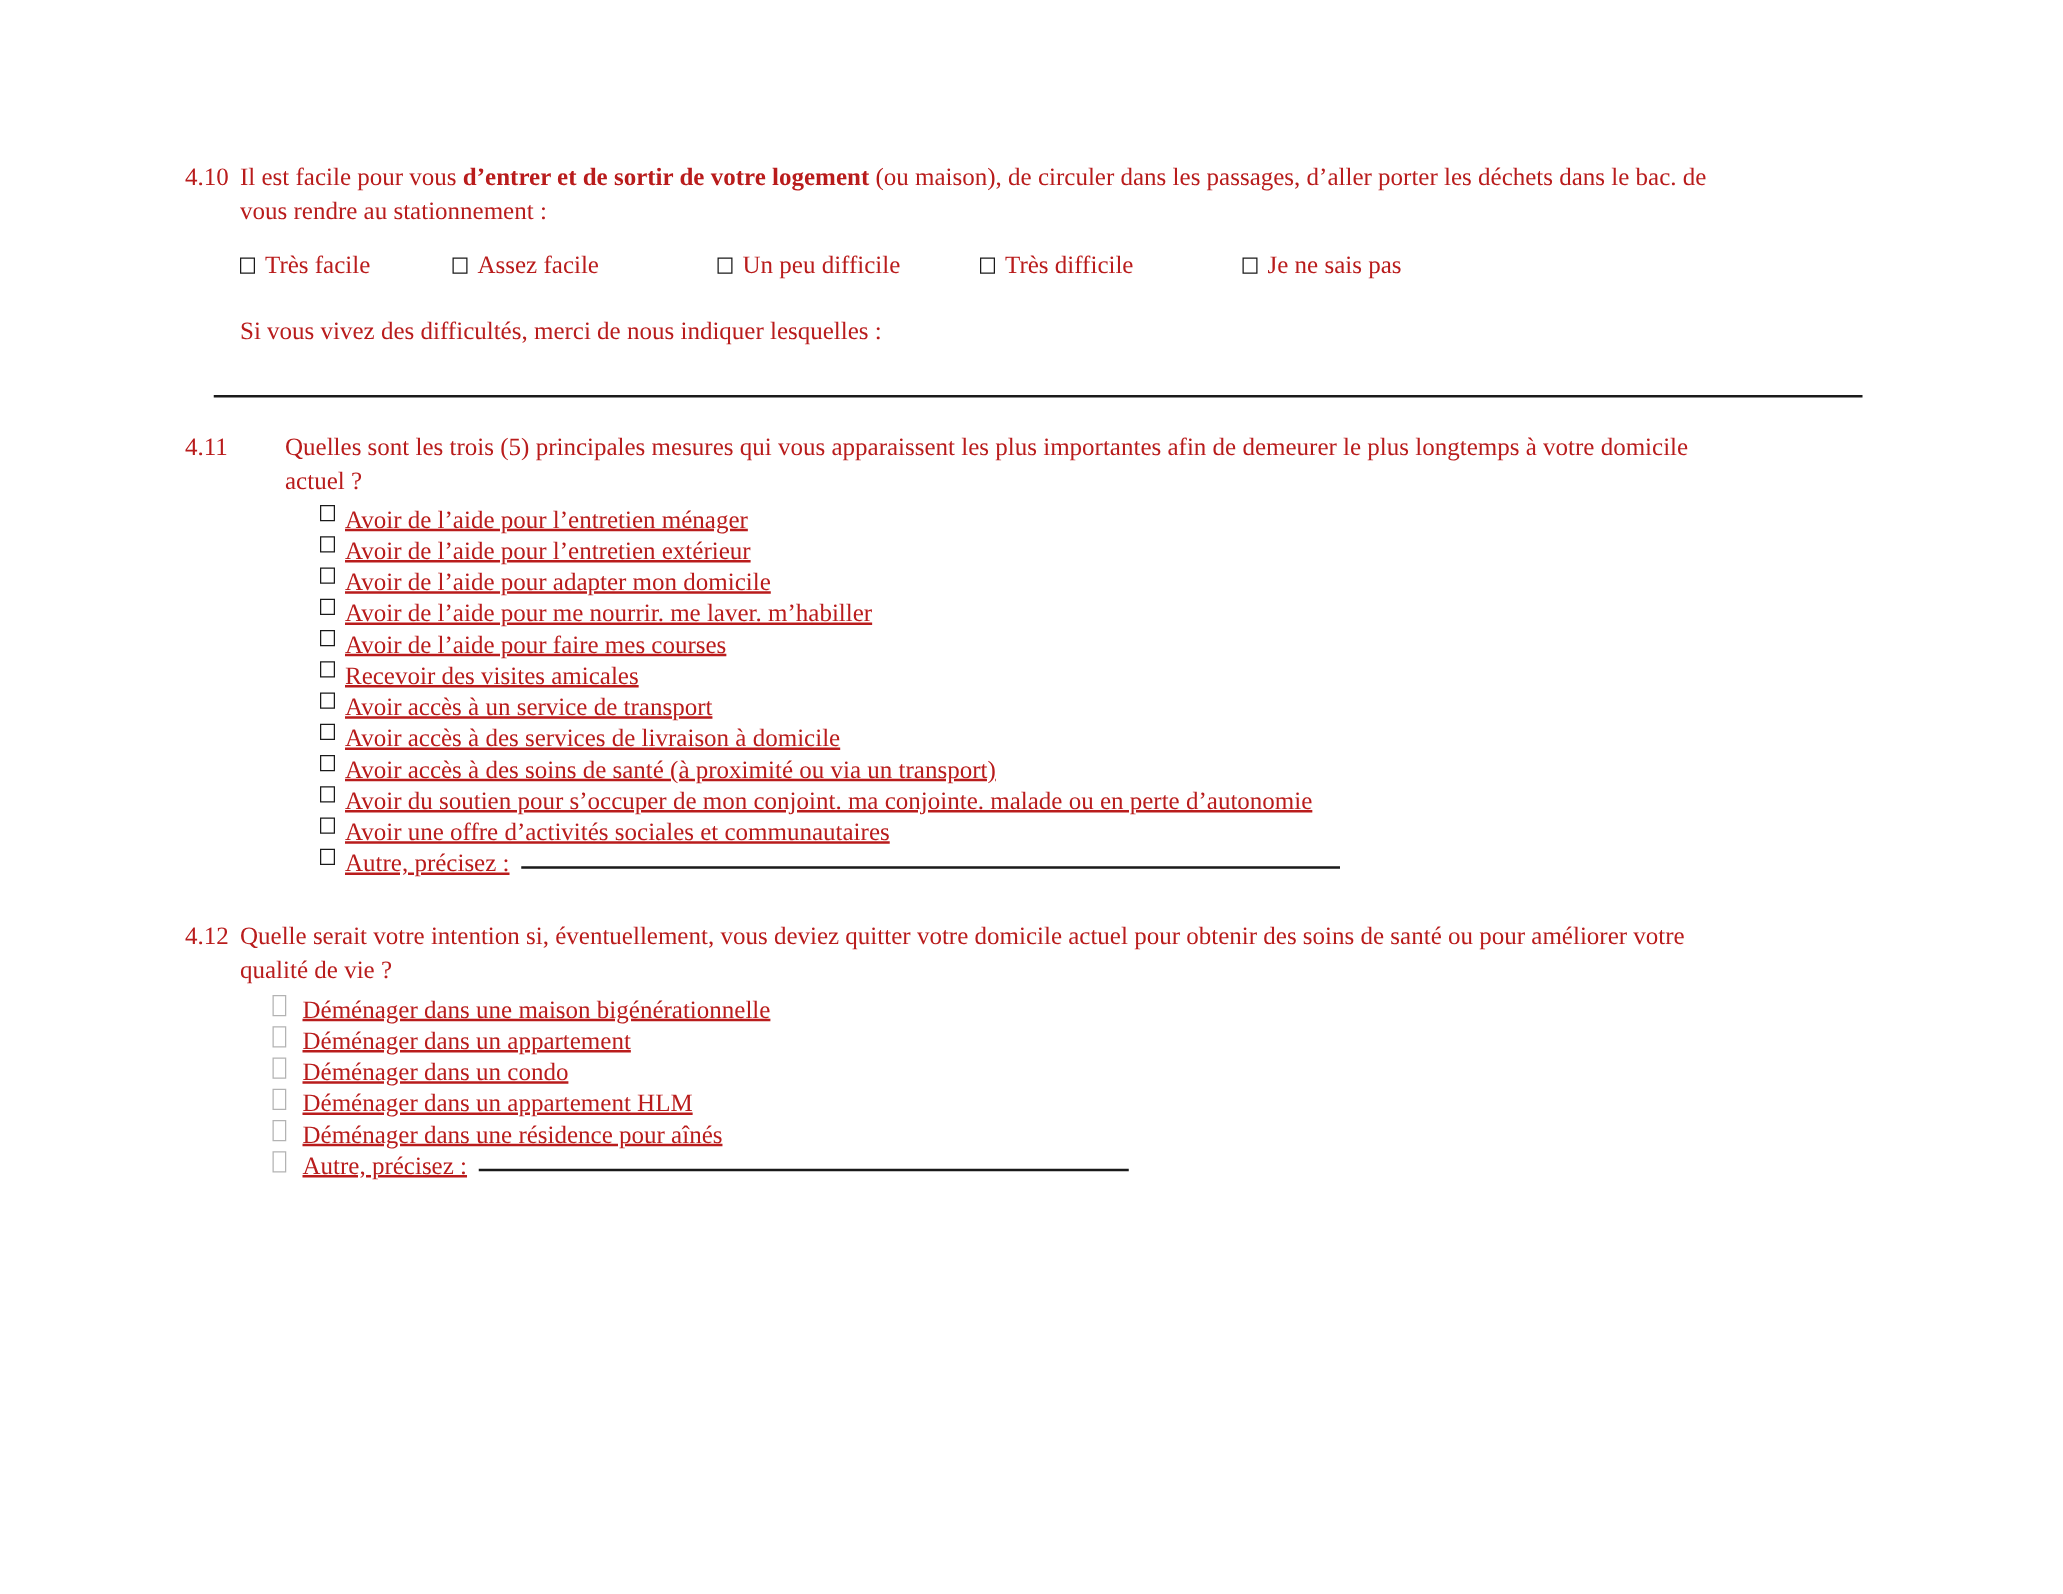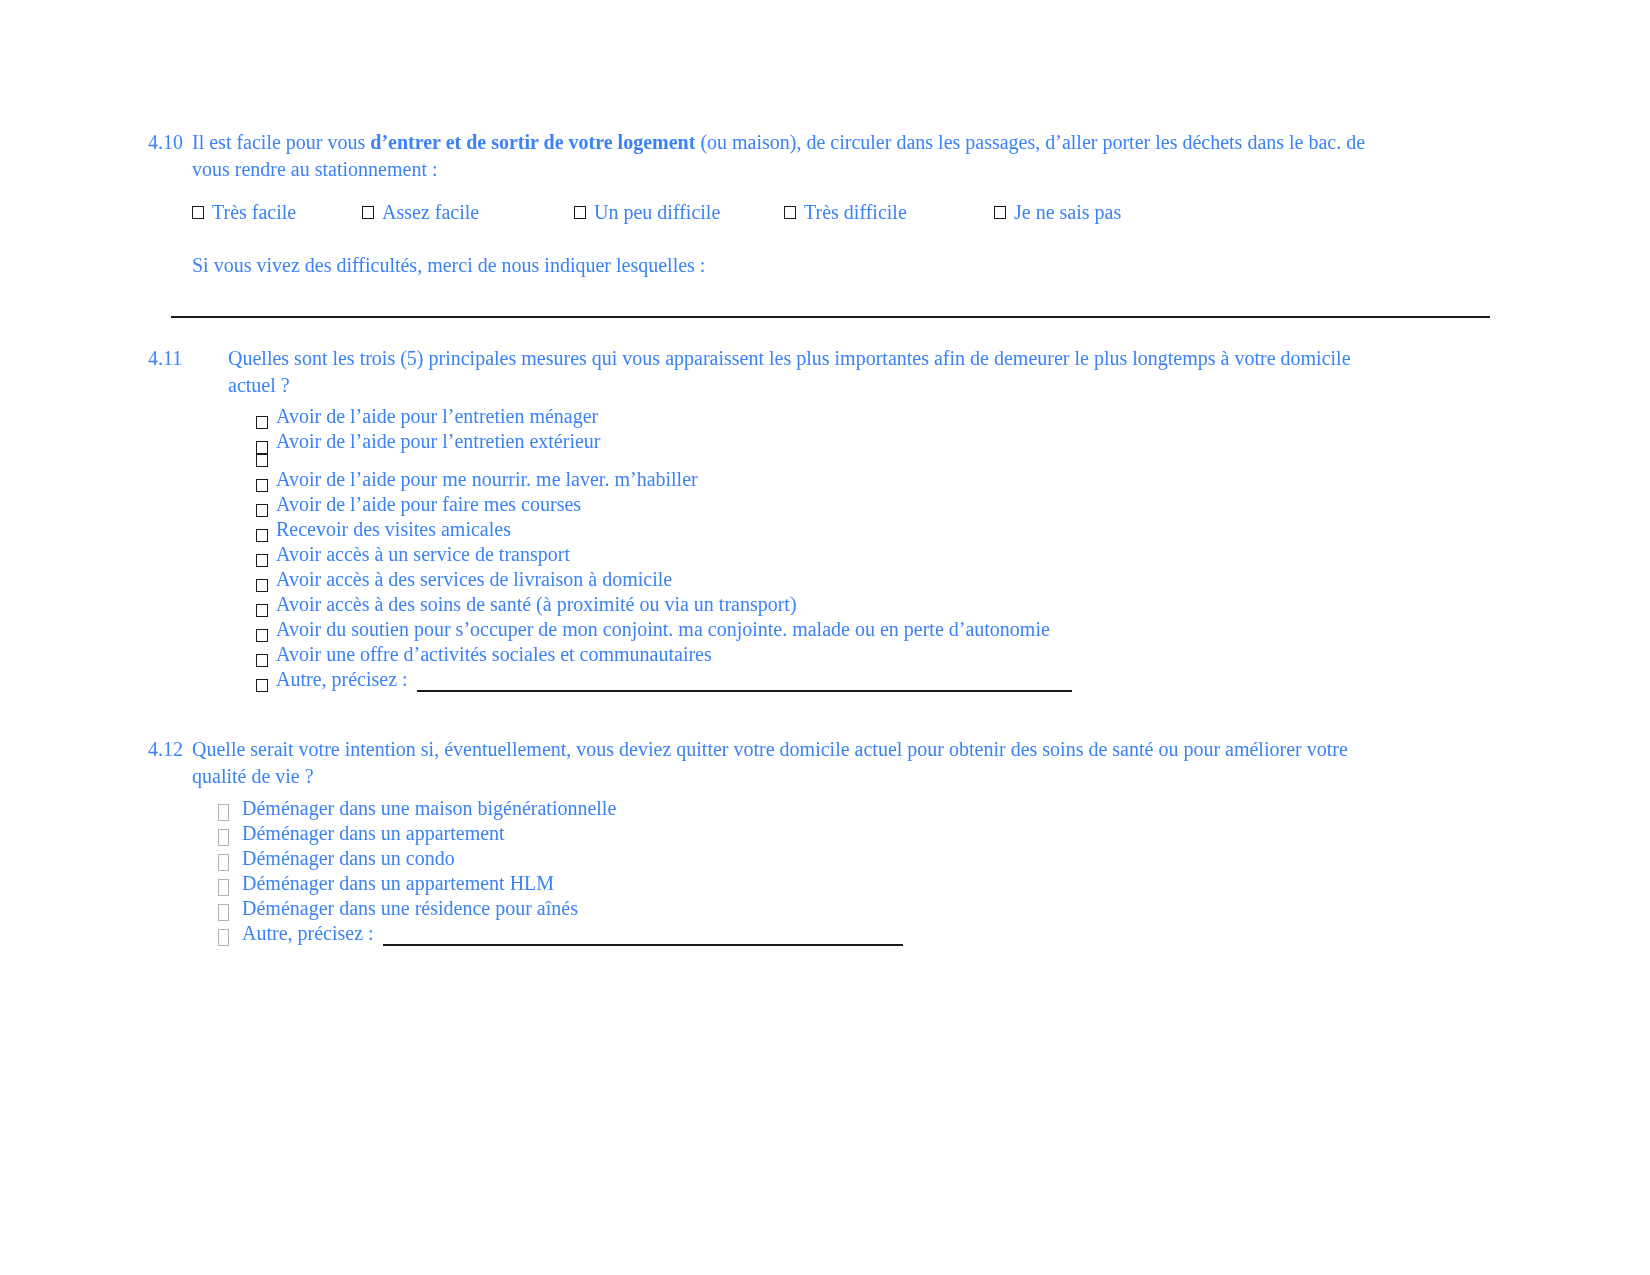--- a/index.html
+++ b/index.html
@@ -1,21 +1,21 @@
 <!DOCTYPE html>
 <html><head>
 <meta charset="utf-8">
 <style>
   html,body{margin:0;padding:0;background:#ffffff;}
   .page{
     position:relative;
     width:1490px;
     height:1275px;
     background:#ffffff;
-    color:#3b82f6;
+    color:#b91c1c;
     font-family:"Liberation Serif","DejaVu Serif",serif;
     font-size:20px;
     overflow:hidden;
   }
   .q{position:absolute;left:148px;display:flex;line-height:27px;}
   .qnum{flex:none;width:44px;}
   .qbody{flex:1;}
   .qline{white-space:nowrap;}
   b{font-weight:bold;}
 
@@ -28,21 +28,21 @@
   .opt:nth-child(4){width:210px;}
 
   
   .cb{flex:none;display:inline-block;width:10px;height:11px;border:1px solid #1a1a1a;margin-right:8px;background:transparent;}
   .cb-tall{flex:none;display:inline-block;width:9px;height:15px;border:1px solid #b3b3b3;margin-right:13px;background:transparent;}
 
   .followup{margin-top:26px;white-space:nowrap;}
   .blank-full{width:1327px;margin-left:-21px;margin-top:37px;height:0;border-bottom:2px solid #1a1a1a;}
 
   .checklist{margin-top:5px;padding-left:28px;line-height:25px;}
-  .check-item{display:flex;align-items:flex-end;white-space:nowrap;}
+  .check-item{display:flex;align-items:flex-start;white-space:nowrap;text-decoration:underline;}
   .other-line{display:inline-block;height:14px;border-bottom:2px solid #1a1a1a;margin-left:9px;}
   .other-411{width:655px;}
   .other-412{width:520px;}
   .checklist-412{margin-top:6px;padding-left:26px;line-height:25px;}
 </style>
 </head>
 <body>
 
 <div class="page">
 
@@ -90,20 +90,21 @@
         <div class="check-item">
           <span class="cb"></span>
           <span>Avoir de l’aide pour l’entretien ménager</span>
         </div>
         <div class="check-item">
           <span class="cb"></span>
           <span>Avoir de l’aide pour l’entretien extérieur</span>
         </div>
         <div class="check-item">
           <span class="cb"></span>
+          <span>Avoir de l’aide pour adapter mon domicile</span>
         </div>
         <div class="check-item">
           <span class="cb"></span>
           <span>Avoir de l’aide pour me nourrir. me laver. m’habiller</span>
         </div>
         <div class="check-item">
           <span class="cb"></span>
           <span>Avoir de l’aide pour faire mes courses</span>
         </div>
         <div class="check-item">

